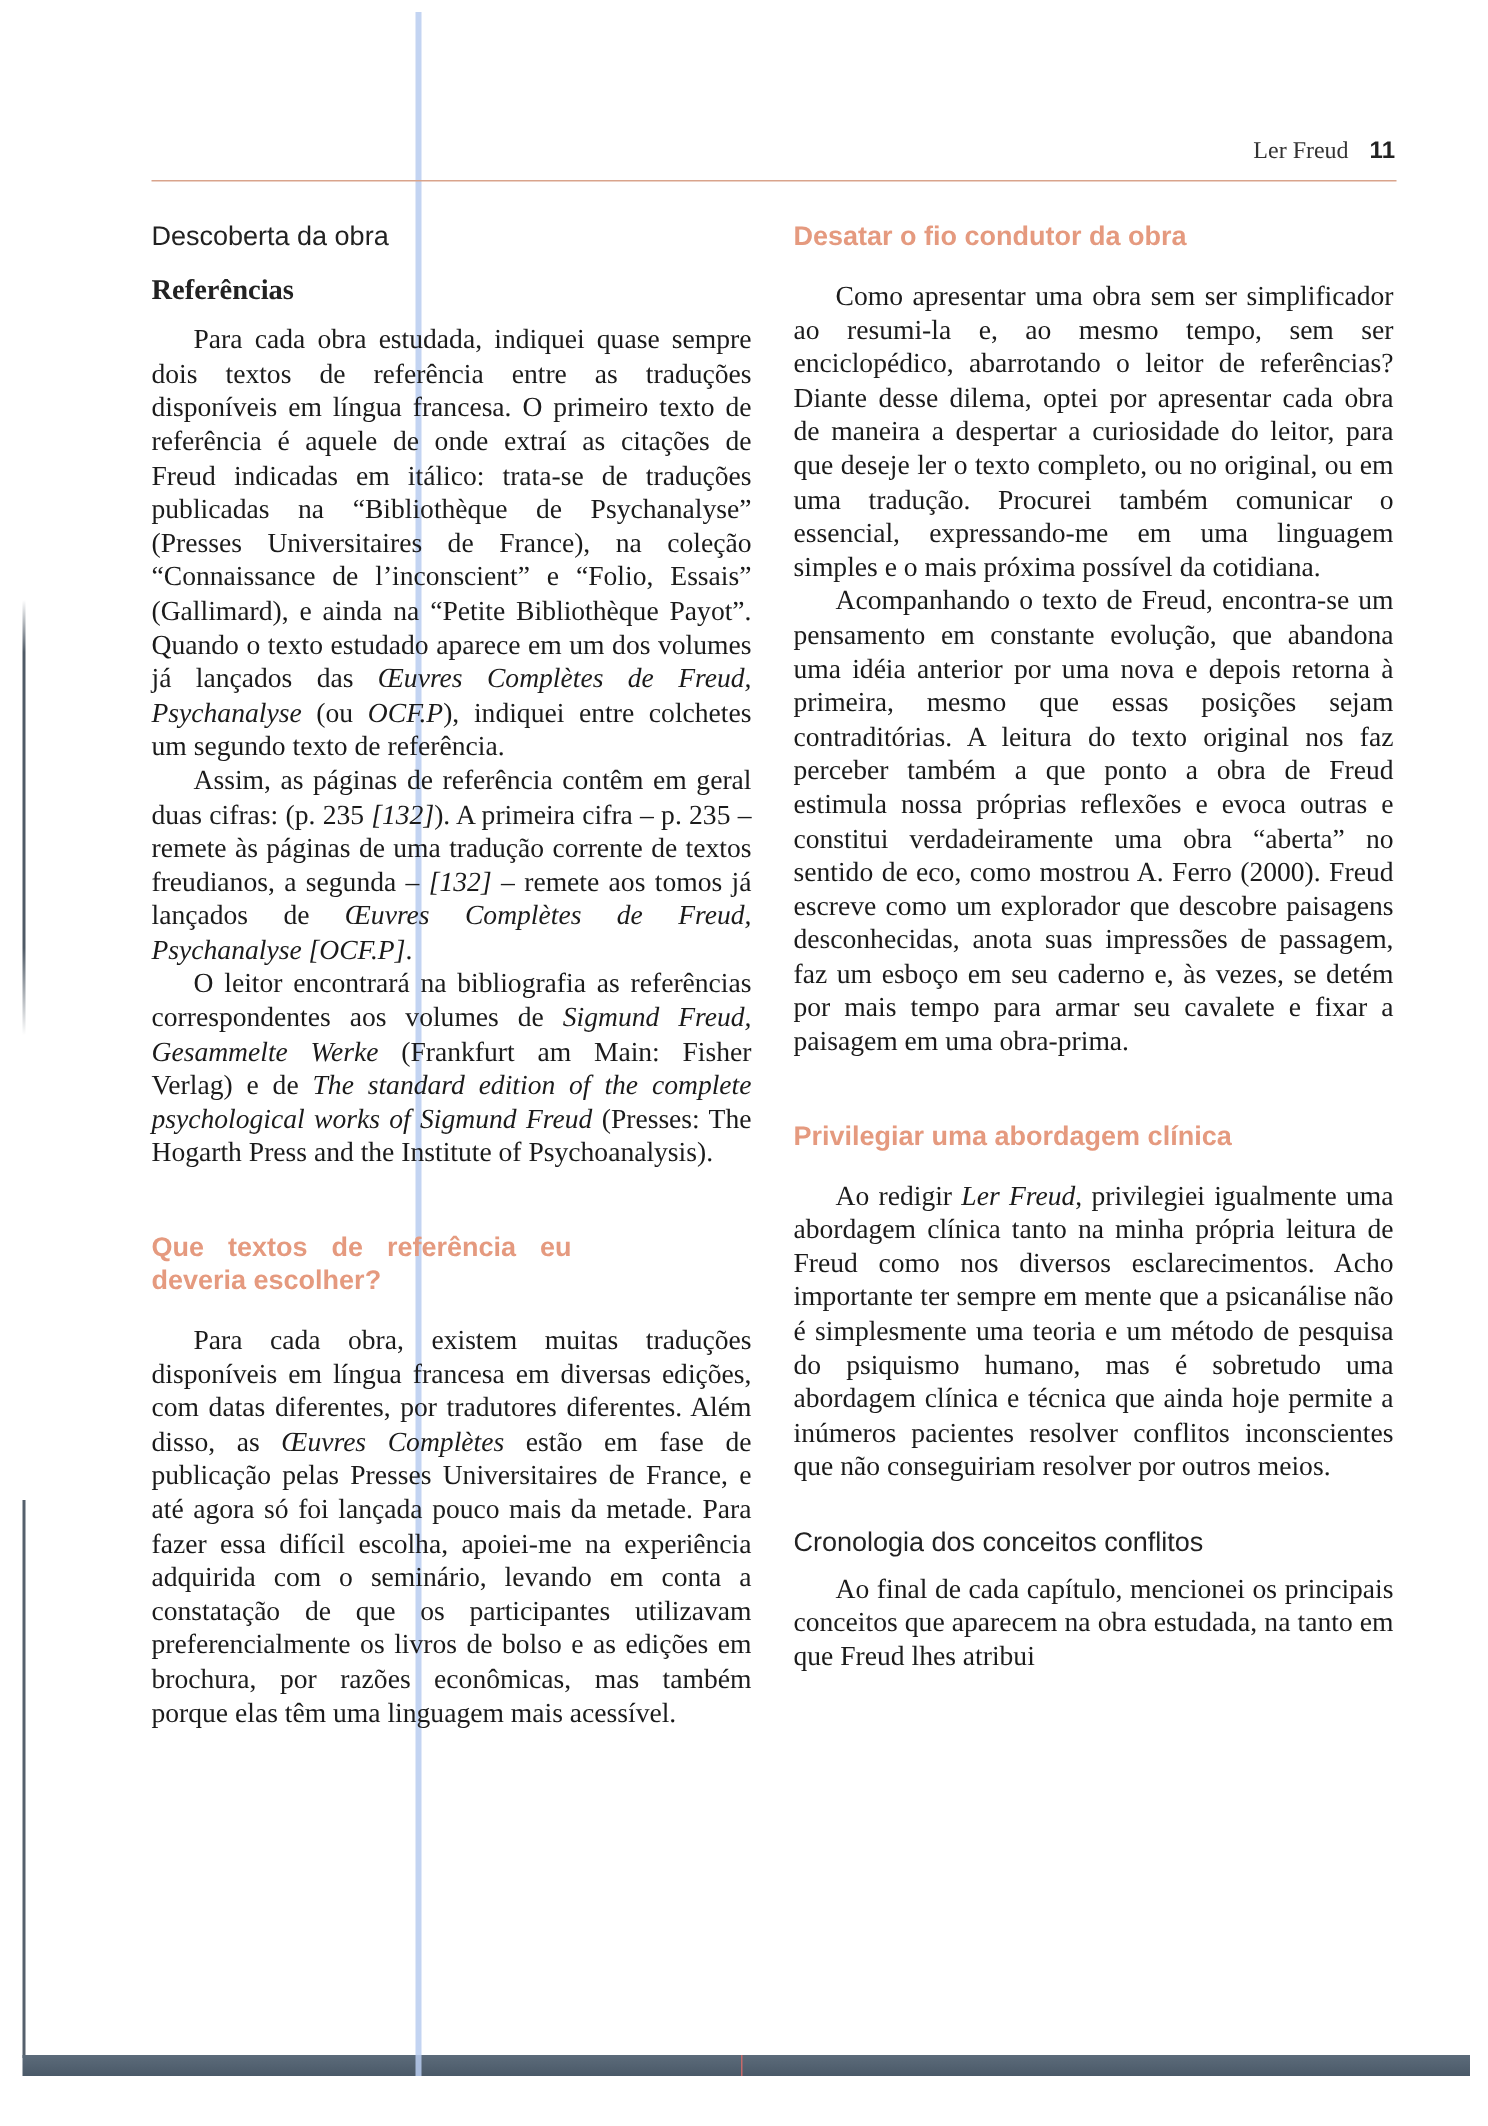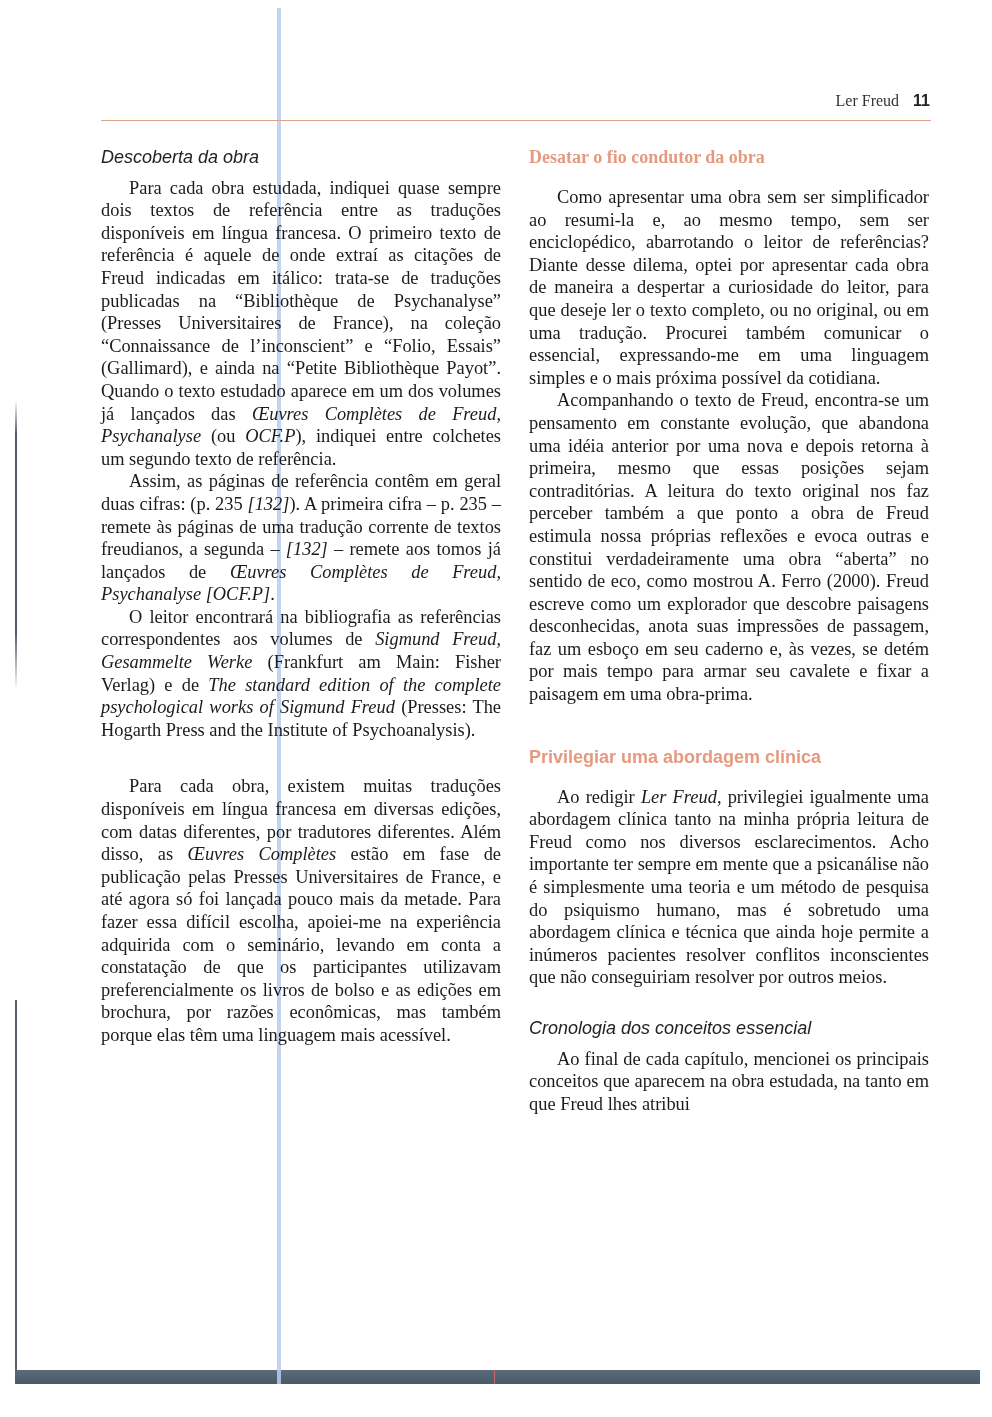--- a/index.html
+++ b/index.html
@@ -42,21 +42,21 @@
     background: #d9a48c;
   }
   .col {
     position: absolute; top: 140px; width: 400px;
     font-size: 18.4px; line-height: 22.6px;
     text-align: justify; hyphens: manual;
   }
   .col-left { left: 101px; }
   .col-right { left: 529px; }
   .kicker {
-    font-family: "Liberation Sans", sans-serif; font-style: italic;
+    font-family: "Liberation Sans", sans-serif; 
     font-size: 18px; margin: 6px 0 8px 0; color: #222;
   }
   .subhead {
     font-family: "Liberation Serif", serif; font-weight: bold;
     font-size: 19px; margin: 14px 0 10px 0; color: #222;
   }
   .section {
     font-family: "Liberation Sans", sans-serif; font-weight: bold;
     font-size: 18px; line-height: 22px;
     color: #e59a7f; margin: 6px 0 18px 0;
@@ -76,37 +76,39 @@
 <div class="binding-line-red"></div>
 
 <div class="running-head">
   <span class="title">Ler Freud</span>
   <span class="pageno">11</span>
 </div>
 <div class="head-rule"></div>
 
 <div class="col col-left">
   <div class="kicker">Descoberta da obra</div>
+  <div class="subhead">Referências</div>
 
   <p><span>Para cada obra estudada, indiquei quase sempre dois textos de referência entre as traduções disponíveis em língua francesa. O primeiro texto de referência é aquele de onde extraí as citações de Freud indicadas em itálico: trata-se de traduções publicadas na “Bibliothèque de Psychanalyse” (Presses Universitaires de France), na coleção “Connaissance de l’inconscient” e “Folio, Essais” (Gallimard), e ainda na “Petite Bibliothèque Payot”. Quando o texto estudado aparece em um dos volumes já lançados das </span><em>Œuvres Complètes de Freud, Psychanalyse</em><span> (ou </span><em>OCF.P</em><span>), indiquei entre colchetes um segundo texto de referência.</span></p>
 
   <p><span>Assim, as páginas de referência contêm em geral duas cifras: (p. 235 </span><em>[132]</em><span>). A primeira cifra – p. 235 – remete às páginas de uma tradução corrente de textos freudianos, a segunda – </span><em>[132]</em><span> – remete aos tomos já lançados de </span><em>Œuvres Complètes de Freud, Psychanalyse [OCF.P]</em><span>.</span></p>
 
   <p><span>O leitor encontrará na bibliografia as referências correspondentes aos volumes de </span><em>Sigmund Freud, Gesammelte Werke</em><span> (Frankfurt am Main: Fisher Verlag) e de </span><em>The standard edition of the complete psychological works of Sigmund Freud</em><span> (Presses: The Hogarth Press and the Institute of Psychoanalysis).</span></p>
 
   <div class="gap-lg"></div>
+  <div class="section" style="width:280px;">Que textos de referência eu deveria escolher?</div>
 
   <p><span>Para cada obra, existem muitas traduções disponíveis em língua francesa em diversas edições, com datas diferentes, por tradutores diferentes. Além disso, as </span><em>Œuvres Complètes</em><span> estão em fase de publicação pelas Presses Universitaires de France, e até agora só foi lançada pouco mais da metade. Para fazer essa difícil escolha, apoiei-me na experiência adquirida com o seminário, levando em conta a constatação de que os participantes utilizavam preferencialmente os livros de bolso e as edições em brochura, por razões econômicas, mas também porque elas têm uma linguagem mais acessível.</span></p>
 </div>
 
 <div class="col col-right">
-  <div class="section" style="margin-top:6px;font-family:Liberation Serif, serif;">Desatar o fio condutor da obra</div>
+  <div class="section" style="margin-top:6px;">Desatar o fio condutor da obra</div>
   <p>Como apresentar uma obra sem ser simplificador ao resumi-la e, ao mesmo tempo, sem ser enciclopédico, abarrotando o leitor de referências? Diante desse dilema, optei por apresentar cada obra de maneira a despertar a curiosidade do leitor, para que deseje ler o texto completo, ou no original, ou em uma tradução. Procurei também comunicar o essencial, expressando-me em uma linguagem simples e o mais próxima possível da cotidiana.</p>
   <p>Acompanhando o texto de Freud, encontra-se um pensamento em constante evolução, que abandona uma idéia anterior por uma nova e depois retorna à primeira, mesmo que essas posições sejam contraditórias. A leitura do texto original nos faz perceber também a que ponto a obra de Freud estimula nossa próprias reflexões e evoca outras e constitui verdadeiramente uma obra “aberta” no sentido de eco, como mostrou A. Ferro (2000). Freud escreve como um explorador que descobre paisagens desconhecidas, anota suas impressões de passagem, faz um esboço em seu caderno e, às vezes, se detém por mais tempo para armar seu cavalete e fixar a paisagem em uma obra-prima.</p>
 
   <div class="gap-lg"></div>
   <div class="section">Privilegiar uma abordagem clínica</div>
   <p><span>Ao redigir </span><em>Ler Freud</em><span>, privilegiei igualmente uma abordagem clínica tanto na minha própria leitura de Freud como nos diversos esclarecimentos. Acho importante ter sempre em mente que a psicanálise não é simplesmente uma teoria e um método de pesquisa do psiquismo humano, mas é sobretudo uma abordagem clínica e técnica que ainda hoje permite a inúmeros pacientes resolver conflitos inconscientes que não conseguiriam resolver por outros meios.</span></p>
 
   <div class="gap-md"></div>
-  <div class="kicker">Cronologia dos conceitos essencial</div>
+  <div class="kicker">Cronologia dos conceitos conflitos</div>
   <p>Ao final de cada capítulo, mencionei os principais conceitos que aparecem na obra estudada, na tanto em que Freud lhes atribui</p>
 </div>
 
 </body></html>

